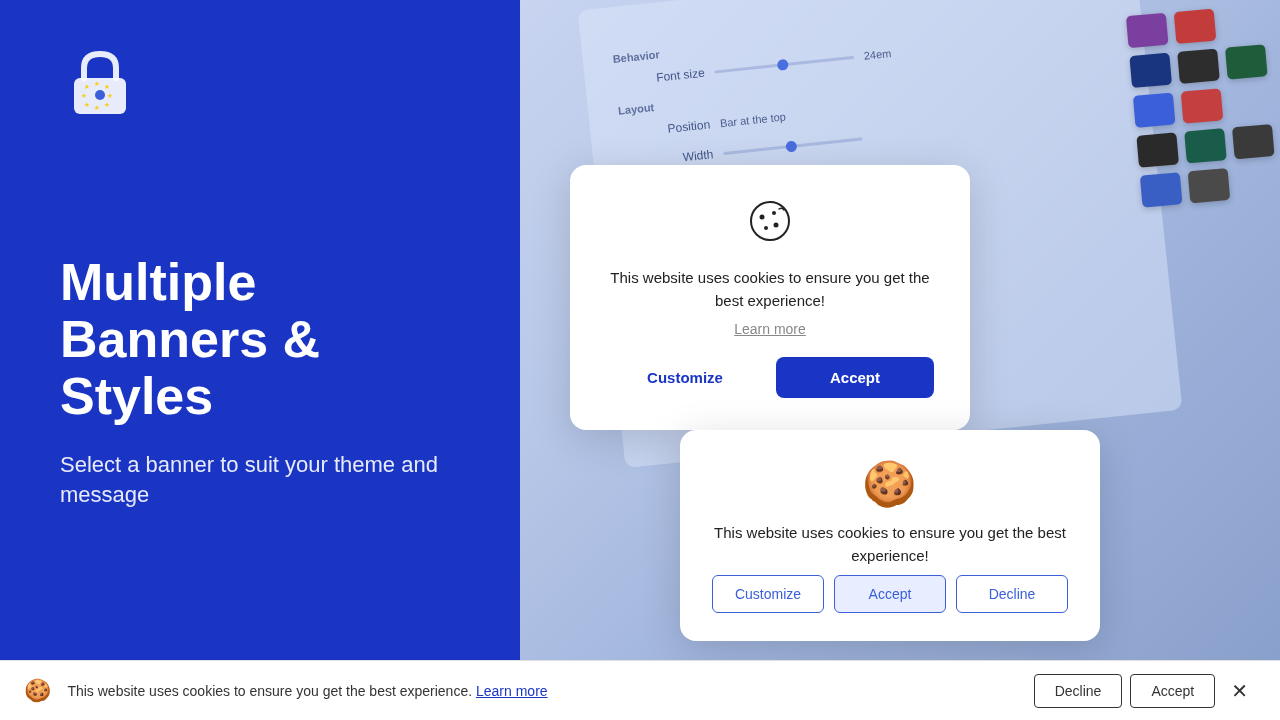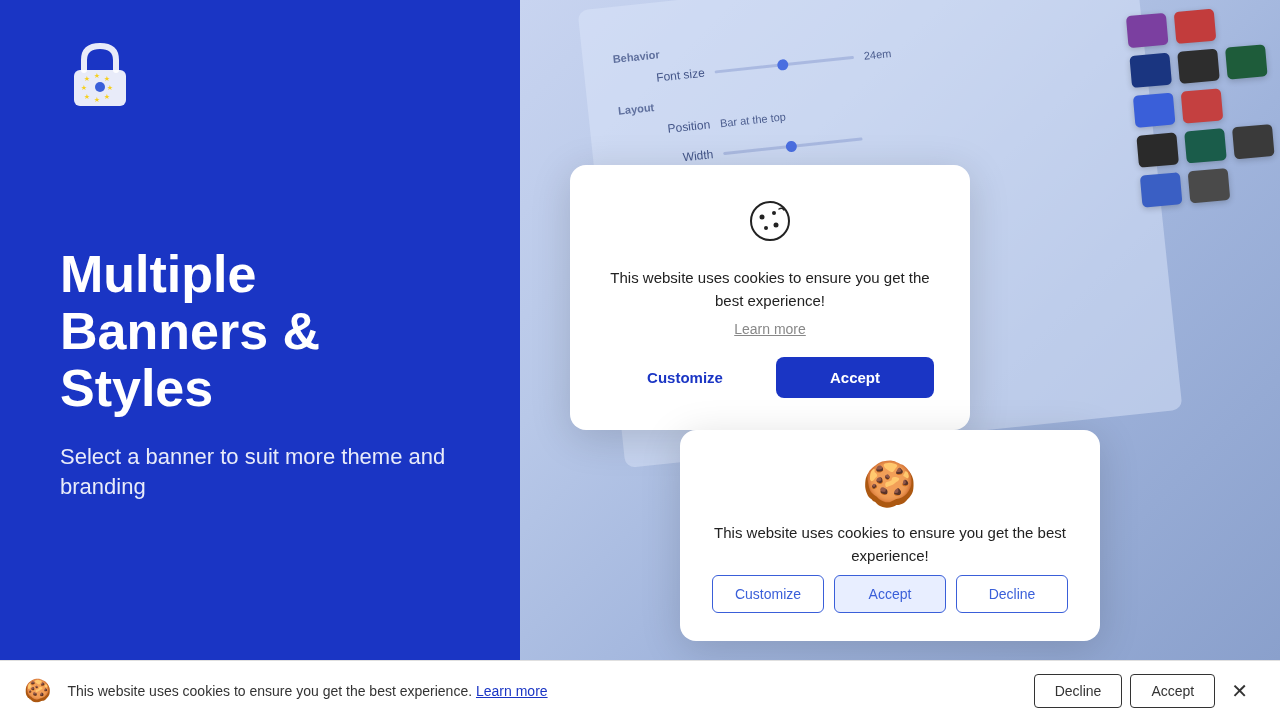--- a/index.html
+++ b/index.html
@@ -18,21 +18,21 @@
       flex: 1;
       display: flex;
       position: relative;
       overflow: hidden;
     }
 
     
     .left-panel {
       width: 520px;
       background: #1a35c4;
-      padding: 32px 60px;
+      padding: 40px 60px;
       display: flex;
       flex-direction: column;
       justify-content: flex-start;
       position: relative;
       z-index: 2;
     }
 
     .lock-icon-container {
       margin-bottom: 30px;
     }
@@ -376,21 +376,21 @@
           <text x="47" y="67" text-anchor="middle">★</text>
           <text x="37" y="70" text-anchor="middle">★</text>
           <text x="27" y="67" text-anchor="middle">★</text>
           <text x="24" y="58" text-anchor="middle">★</text>
           <text x="27" y="49" text-anchor="middle">★</text>
         </g>
       </svg>
     </div>
 
     <div class="headline">Multiple Banners &amp; Styles</div>
-    <div class="subheadline">Select a banner to suit more theme and branding</div>
+    <div class="subheadline">Select a banner to suit your theme and message</div>
   </div>
 
   <div class="right-panel">
 
     <div class="mockup-panel">
       <div class="mockup-panel-inner">
         <div class="mp-section">Behavior</div>
 
         <div class="mp-row">
           <span class="mp-label">Font size</span>

